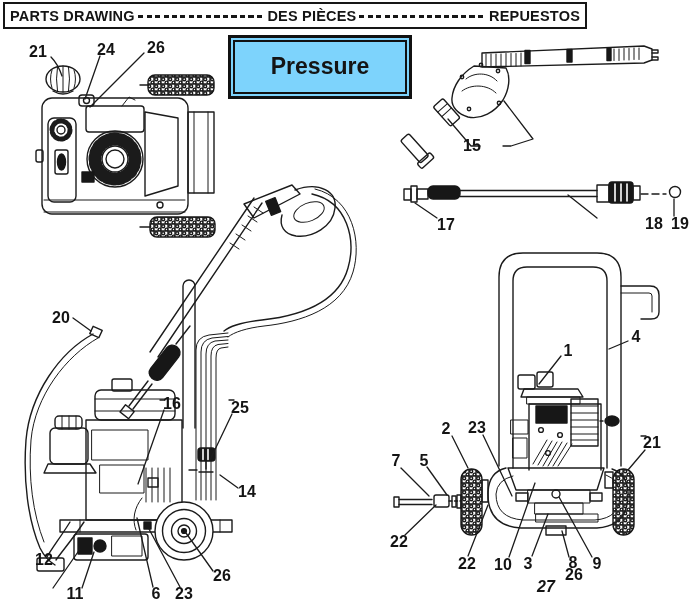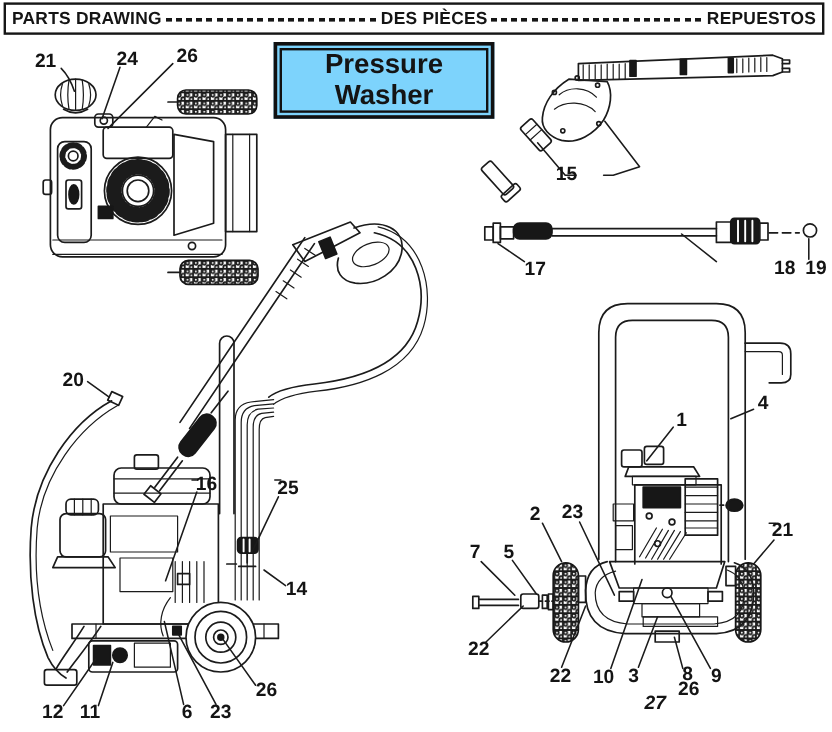--- a/index.html
+++ b/index.html
@@ -1,19 +1,19 @@
 <!DOCTYPE html>
 <html><head>
 <meta charset="utf-8">
 <style>
   html,body{margin:0;padding:0;background:#fff;}
   .page{position:relative;width:693px;height:610px;background:#fff;overflow:hidden;
         font-family:"Liberation Sans",sans-serif;color:#141414;}
   
-  .hdr{position:absolute;left:3px;top:2px;width:684px;height:27px;border:2.5px solid #161616;
+  .hdr{position:absolute;left:3px;top:2px;width:584px;height:27px;border:2.5px solid #161616;
        box-sizing:border-box;display:flex;align-items:center;padding:0 5px;background:#fff;}
   .hdr span{font-weight:bold;font-size:14.5px;letter-spacing:.2px;white-space:nowrap;}
   .leader-dashes{flex:1;height:2.6px;margin:2px 3px 0 3px;
        background:repeating-linear-gradient(90deg,#161616 0 5px,transparent 5px 8.5px);}
   
   .titlebox{position:absolute;left:228px;top:35px;width:184px;height:64px;border:3px solid #111;
        box-sizing:border-box;background:#7dd3fc;}
   .titlebox .inner{position:absolute;inset:2px;border:2px solid #111;display:flex;flex-direction:column;
        align-items:center;justify-content:center;line-height:1.12;}
   .titlebox .inner div{font-weight:bold;font-size:23px;}
@@ -41,21 +41,20 @@
     <span>PARTS DRAWING</span>
     <div class="leader-dashes"></div>
     <span>DES PIÈCES</span>
     <div class="leader-dashes"></div>
     <span>REPUESTOS</span>
   </div>
 
   <div class="titlebox">
     <div class="inner">
       <div>Pressure</div>
-      <div>Washer</div>
     </div>
   </div>
 
   <svg class="art" width="693" height="610" viewBox="0 0 693 610">
     <defs>
       <pattern id="tread" width="7" height="7" patternUnits="userSpaceOnUse">
         <rect width="7" height="7" fill="#171717" stroke="none"></rect>
         <circle cx="2.2" cy="2.2" r="1.5" fill="#ffffff" stroke="none"></circle>
         <circle cx="5.6" cy="5.6" r="1.5" fill="#ffffff" stroke="none"></circle>
       </pattern>
@@ -286,21 +285,21 @@
       <div class="callout" style="left: 106px; top: 50px;">24</div>
       <div class="callout" style="left: 156px; top: 48px;">26</div>
       <div class="callout" style="left: 472px; top: 146px;">15</div>
       <div class="callout" style="left: 446px; top: 225px;">17</div>
       <div class="callout" style="left: 606px; top: 224px; margin-left: 48px;">18</div>
       <div class="callout" style="left: 680px; top: 224px;">19</div>
       <div class="callout" style="left: 61px; top: 318px;">20</div>
       <div class="callout" style="left: 172px; top: 404px;">16</div>
       <div class="callout" style="left: 240px; top: 408px;">25</div>
       <div class="callout" style="left: 247px; top: 492px;">14</div>
-      <div class="callout" style="left: 44px; top: 594px;">12</div>
+      <div class="callout" style="left: 44px; top: 560px;">12</div>
       <div class="callout" style="left: 75px; top: 594px;">11</div>
       <div class="callout" style="left: 156px; top: 594px;">6</div>
       <div class="callout" style="left: 184px; top: 594px;">23</div>
       <div class="callout" style="left: 222px; top: 576px;">26</div>
       <div class="callout" style="left: 568px; top: 351px;">1</div>
       <div class="callout" style="left: 636px; top: 337px;">4</div>
       <div class="callout" style="left: 446px; top: 429px;">2</div>
       <div class="callout" style="left: 477px; top: 428px;">23</div>
       <div class="callout" style="left: 652px; top: 443px;">21</div>
       <div class="callout" style="left: 396px; top: 461px;">7</div>

